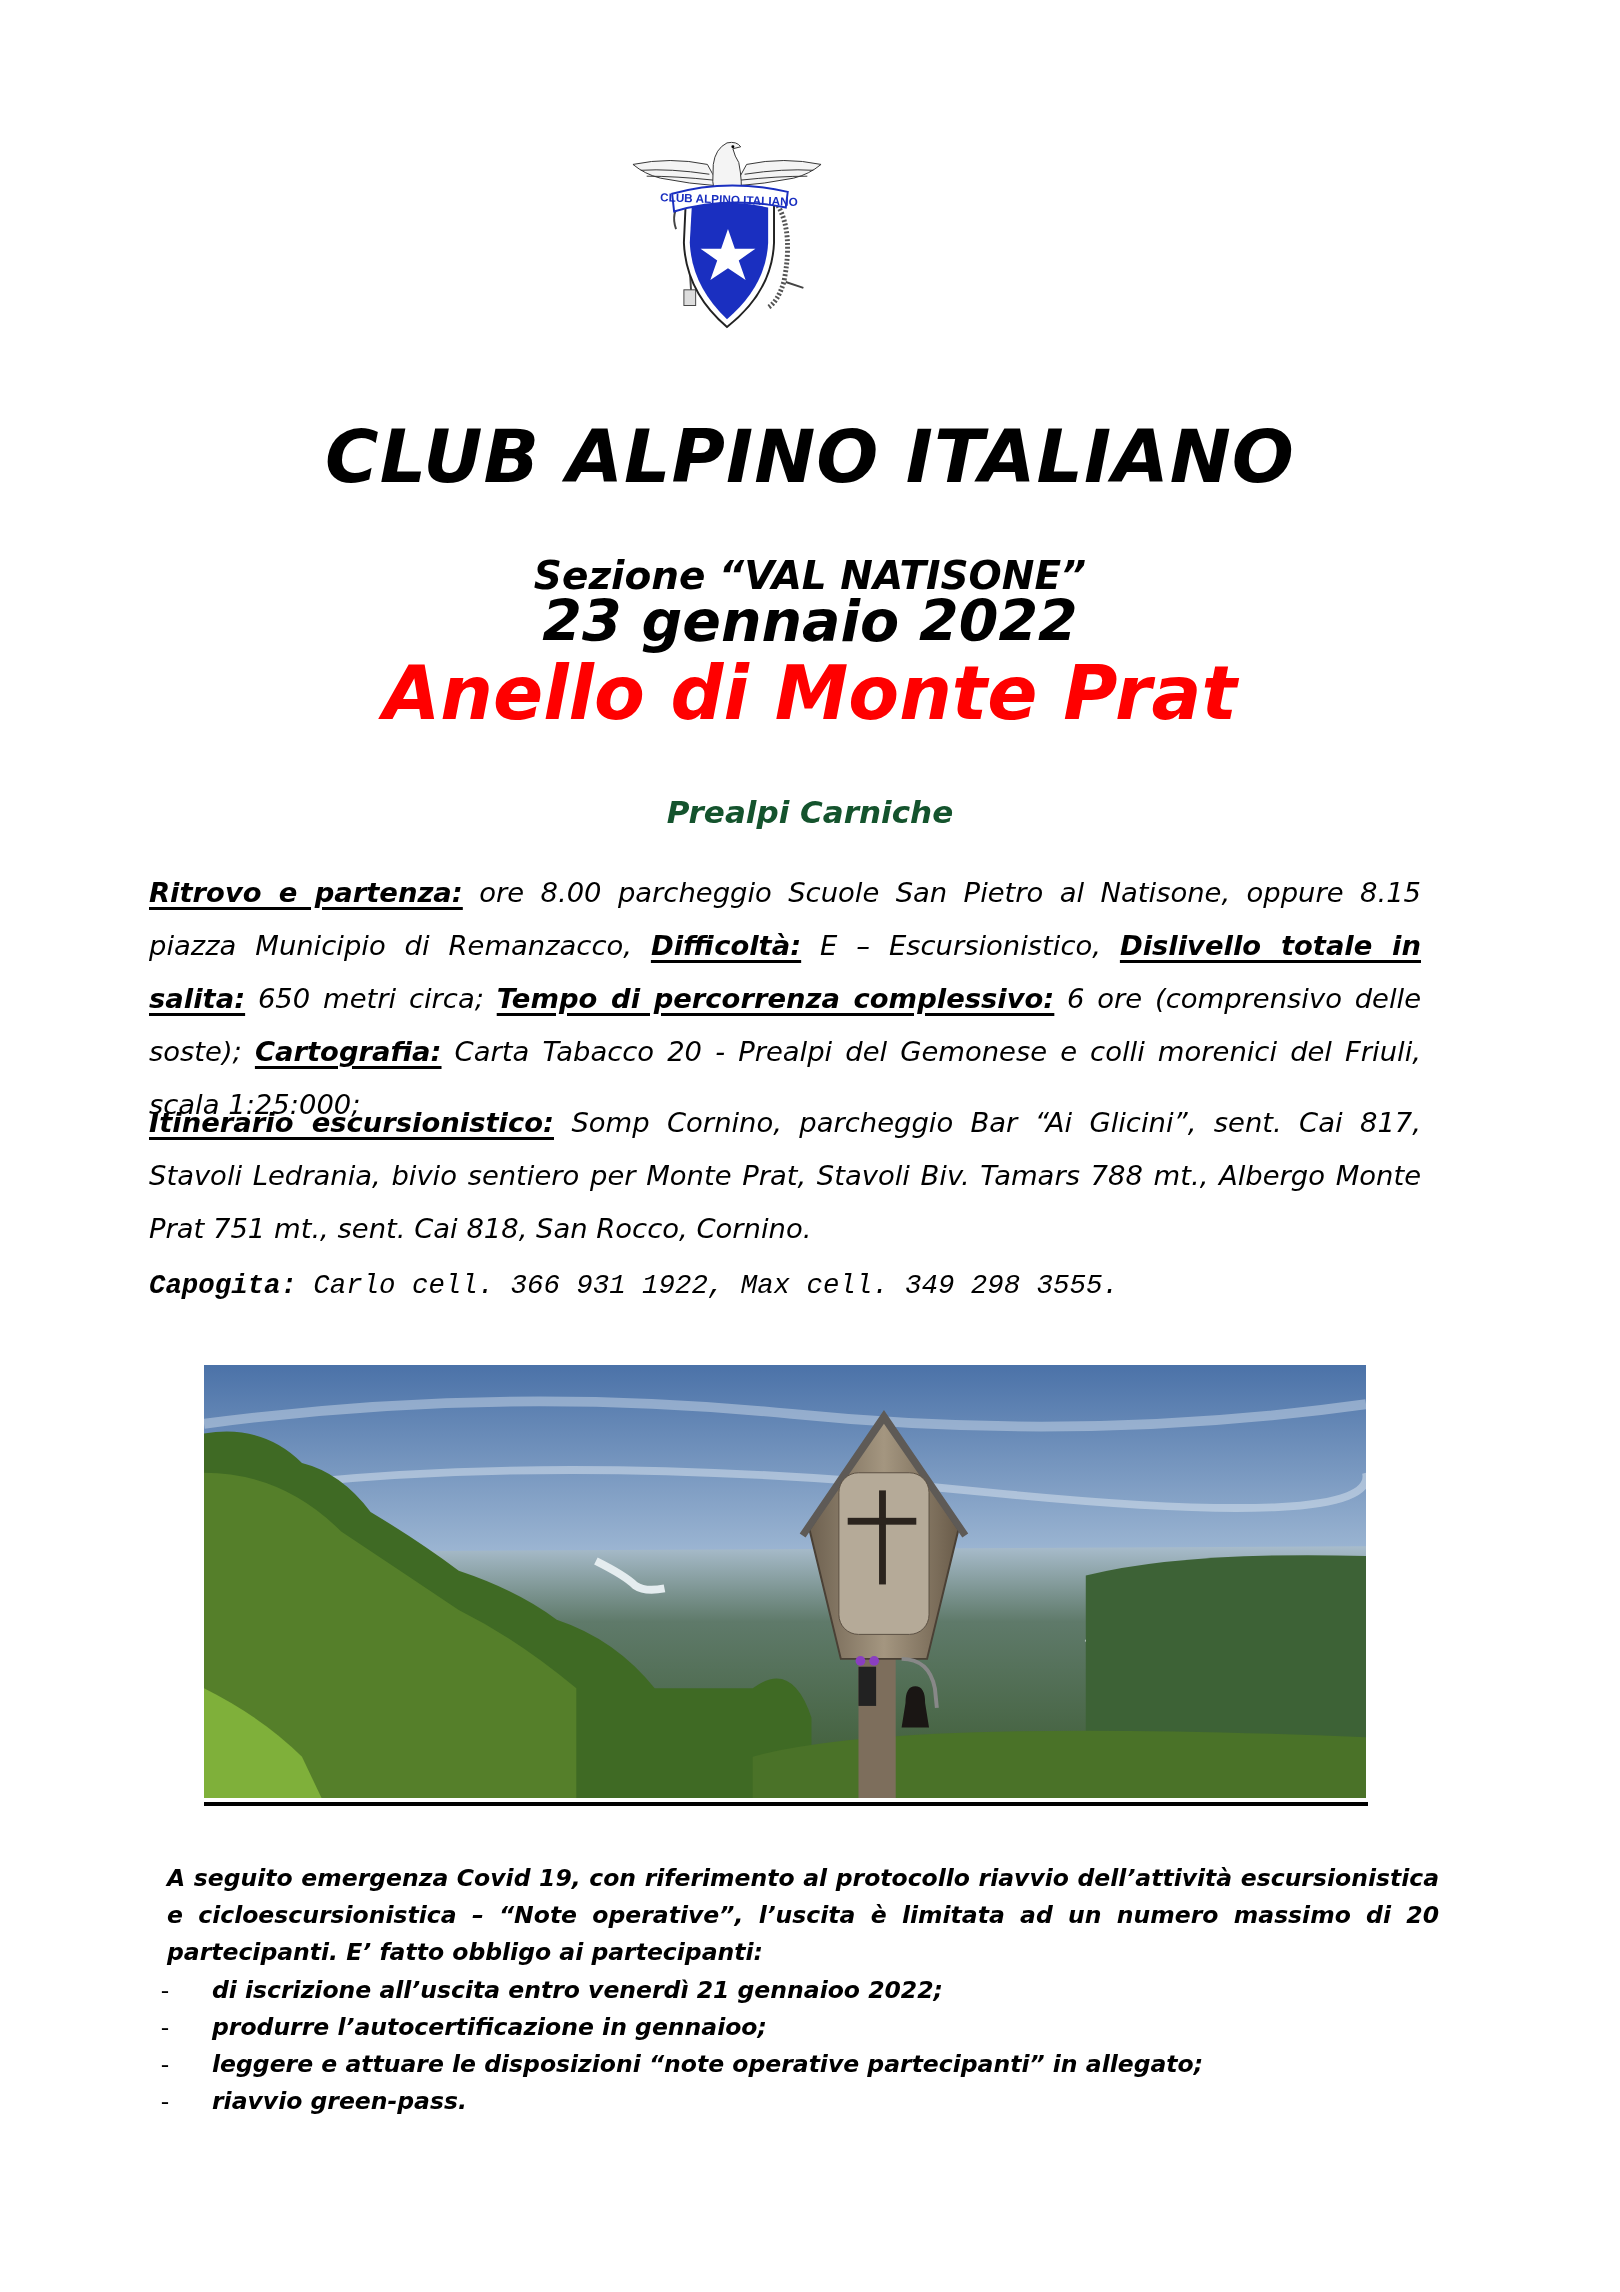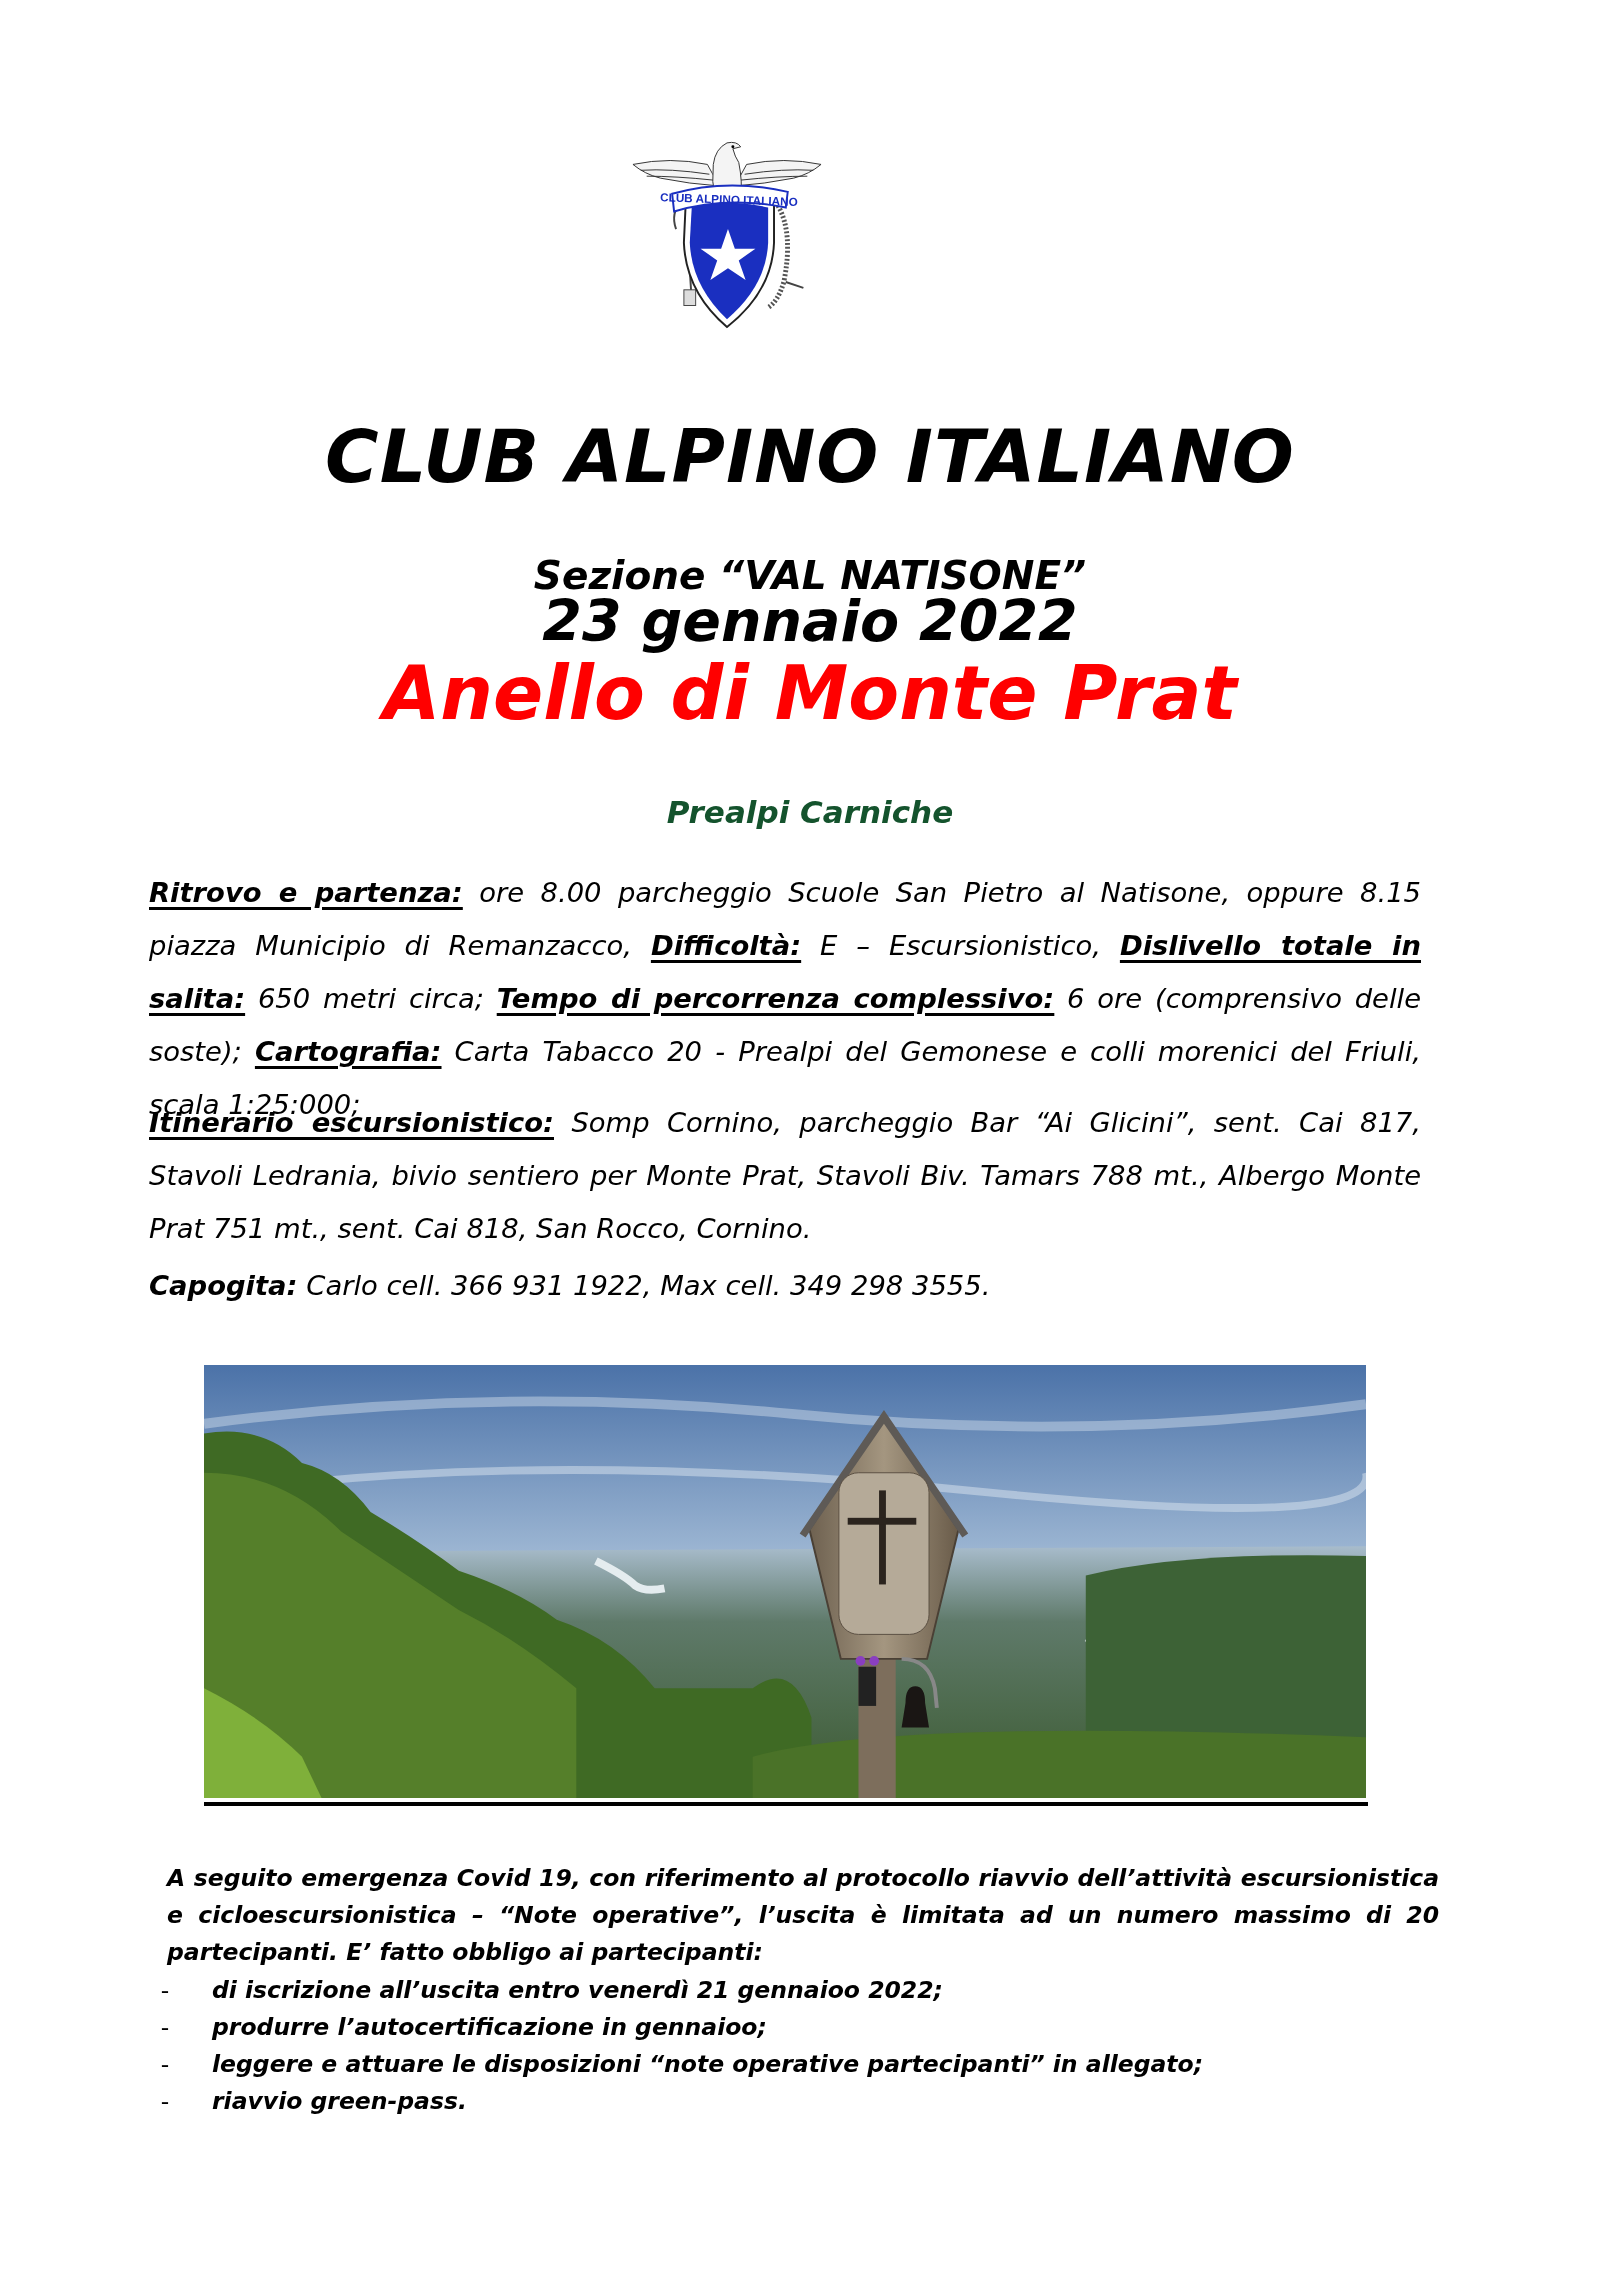--- a/index.html
+++ b/index.html
@@ -19,21 +19,21 @@
 
   .body-block {
     position: absolute; left: 149px; width: 1272px;
     font-size: 27.4px; line-height: 53px; font-style: italic;
     text-align: justify; text-align-last: left;
   }
   .body-block .lbl { font-weight: bold; text-decoration: underline; text-decoration-thickness: 2.9px; text-underline-offset: 4.9px; }
   .body-block .lbl-plain { font-weight: bold; }
   #details { top: 866px; }
   #itinerary { top: 1096px; }
-  #guides { top: 1259px; }
+  #guides { top: 1259px; font-family: Liberation Mono, monospace; }
 
   #photo { left: 204px; top: 1365px; width: 1162px; height: 433px; }
   #photo-rule { left: 204px; top: 1802px; width: 1164px; height: 3.9px; background: #000; }
 
   #covid {
     position: absolute; left: 149px; width: 1272px; top: 1860px;
     font-size: 23.5px; line-height: 37px; font-weight: bold; font-style: italic;
     text-align: justify; text-align-last: left; margin-left: 18px;
   }
   #covid-list { position: absolute; left: 149px; top: 1972px; width: 1272px; margin: 0; padding: 0; list-style: none; }

